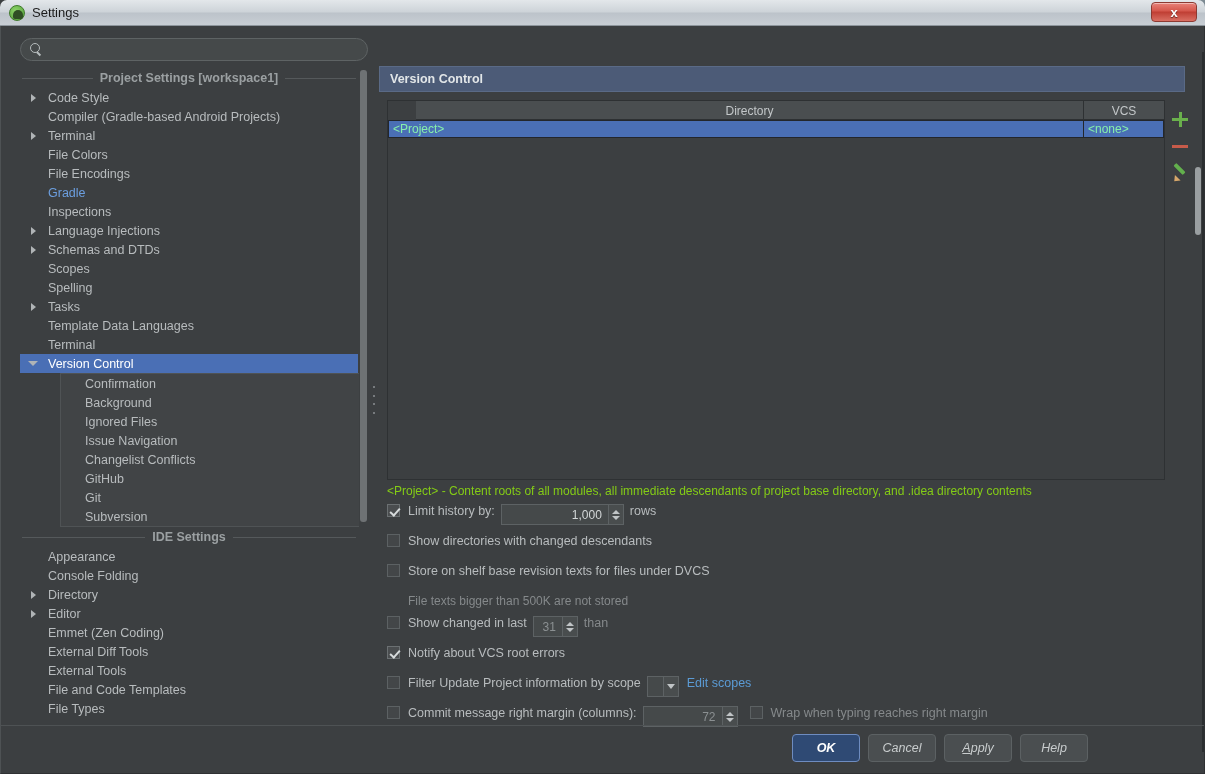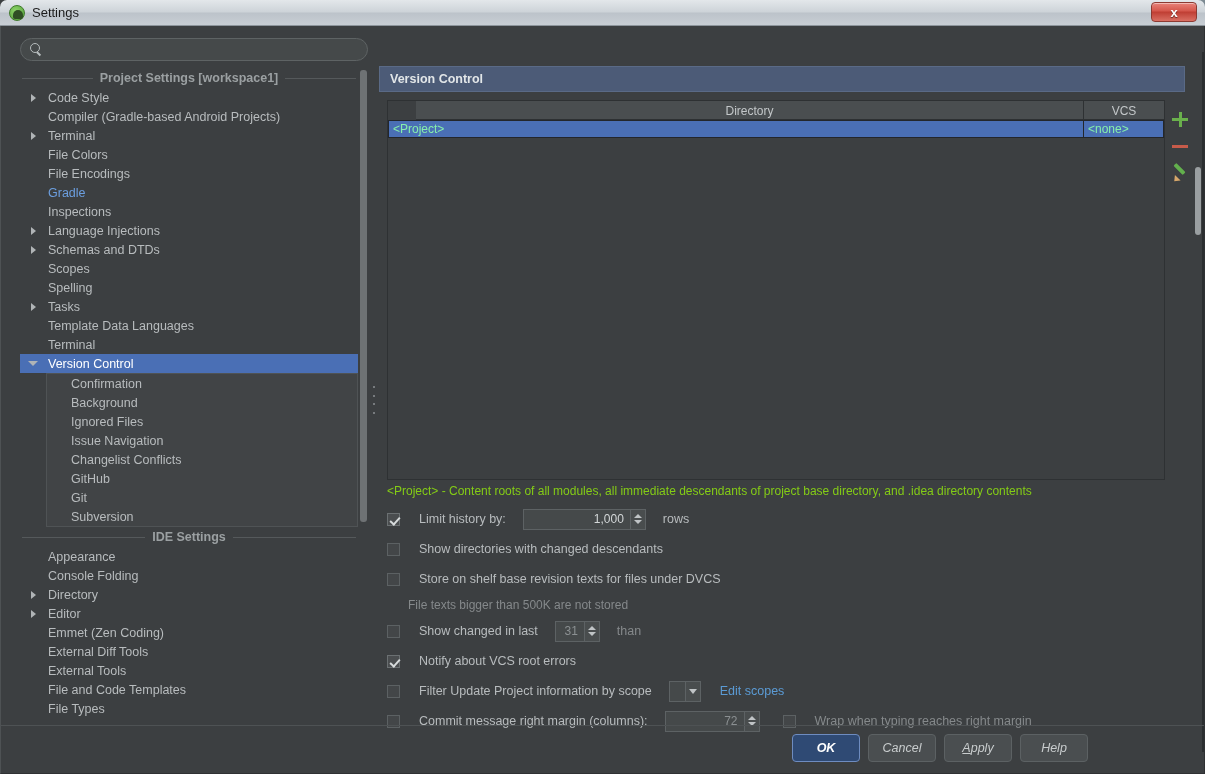--- a/index.html
+++ b/index.html
@@ -166,21 +166,21 @@
   }
   .tree-item.selected {
     background: #4a6fb5; color: #ffffff;
   }
   .tree-item.link { color: #6c9fe0; }
   .tree-item .lbl { padding-left: 2px; }
 
   .subtree-box {
     border: 1px solid #4f5355;
     background: #414446;
-    margin-left: 26px; width: 312px;
+    margin-left: 40px; width: 312px;
   }
   .subtree-box .tree-item .lbl { padding-left: 24px; }
 
   
   .splitter {
     position: absolute; left: 370px; top: 360px;
     width: 5px; height: 28px;
     display: flex; flex-direction: column; justify-content: space-between;
     align-items: center;
   }
@@ -268,22 +268,22 @@
 
   .note {
     position: absolute; left: 8px; top: 446px;
     font-size: 12px; color: #84cc16;
   }
 
   .options {
     position: absolute; left: 8px; top: 466px; width: 790px;
   }
   .opt-row {
-    display: flex; align-items: center; height: 30px;
-    font-size: 12.5px; color: #b8bcbe; gap: 11px;
+    display: flex; align-items: flex-start; height: 30px;
+    font-size: 12.5px; color: #b8bcbe;
   }
   .opt-row.sub { height: 22px; }
   .cb {
     width: 13px; height: 13px;
     border: 1px solid #6b7072;
     background: #4a4d4f;
     margin-right: 8px;
     position: relative; flex: 0 0 13px;
     cursor: pointer;
   }

